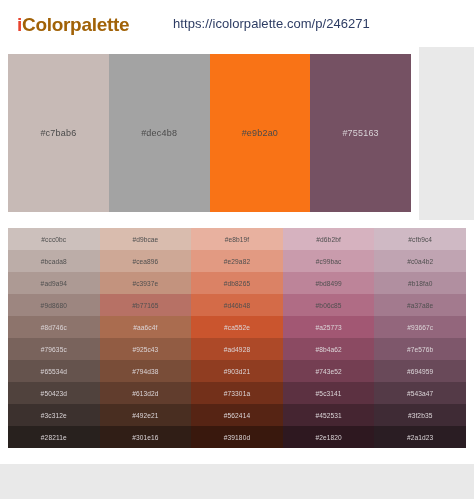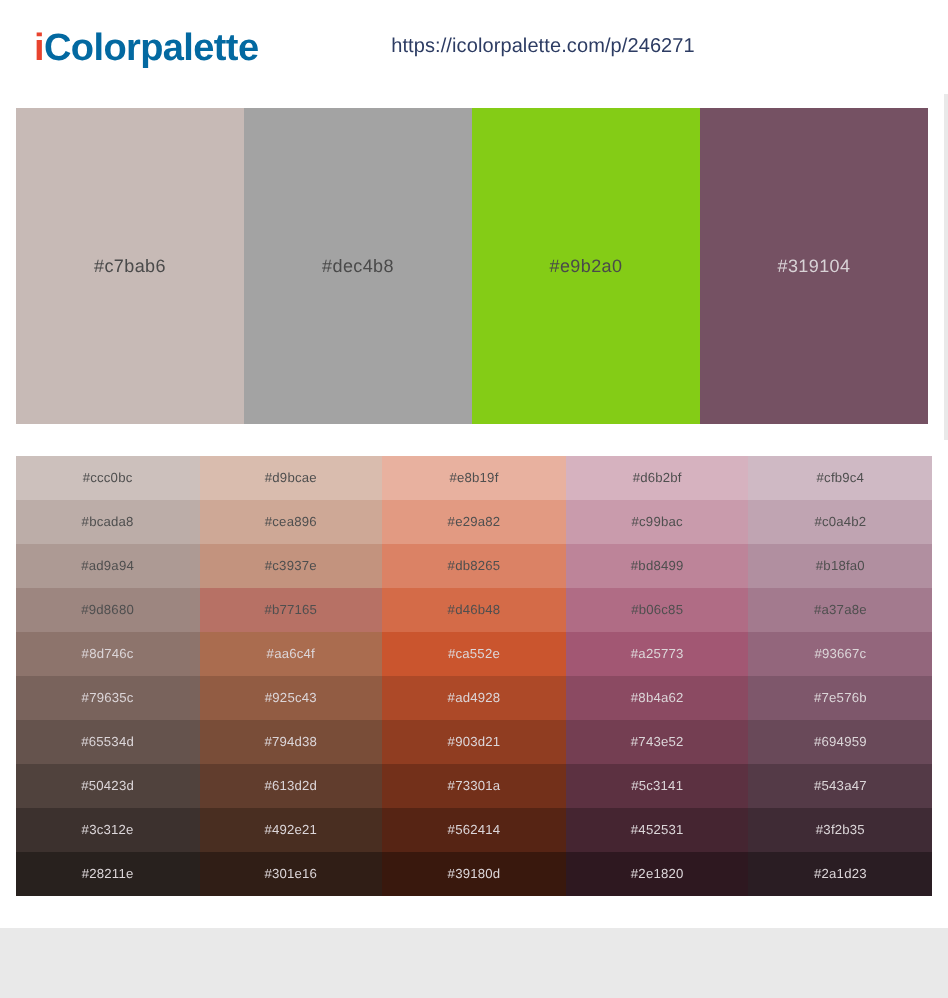--- a/index.html
+++ b/index.html
@@ -39,38 +39,38 @@
     font-weight: bold;
     letter-spacing: -0.3px;
     line-height: 1;
     white-space: nowrap;
     margin-top: 1px;
   }
   .logo .logo-i {
     color: #e8432e;
   }
   .logo .logo-rest {
-    color: #0369a1;
+    color: #a16207;
   }
   .url {
     position: absolute;
     left: 0;
     right: 0;
     text-align: center;
-    font-size: 10px;
+    font-size: 13px;
     color: #2d3c63;
     letter-spacing: 0.05px;
     pointer-events: none;
     padding-left: 69px;
   }
 
   
   .main-band {
     display: flex;
-    width: 472px;
+    width: 419px;
     height: 173px;
     background: #ffffff;
     padding: 7px 8px 8px 8px;
     box-sizing: border-box;
   }
   .main-swatch {
     flex: 1 1 0;
     display: flex;
     align-items: center;
     justify-content: center;
@@ -139,25 +139,25 @@
     <div class="url">https://icolorpalette.com/p/246271</div>
   </div>
 
   <div class="main-band">
       <div class="main-swatch" style="background: rgb(199, 186, 182);">
         <span class="mlabel">#c7bab6</span>
       </div>
       <div class="main-swatch" style="background: #a3a3a3;">
         <span class="mlabel">#dec4b8</span>
       </div>
-      <div class="main-swatch" style="background: #84cc16;">
+      <div class="main-swatch" style="background: #f97316;">
         <span class="mlabel">#e9b2a0</span>
       </div>
       <div class="main-swatch dark" style="background: rgb(117, 81, 99);">
-        <span class="mlabel">#319104</span>
+        <span class="mlabel">#755163</span>
       </div>
     </div>
 
   <div class="grid-wrap">
     <div class="grid">
         <div class="cell onlight" style="background: rgb(204, 192, 188);">
           <span class="clabel">#ccc0bc</span>
         </div>
         <div class="cell onlight" style="background: rgb(217, 188, 174);">
           <span class="clabel">#d9bcae</span>

